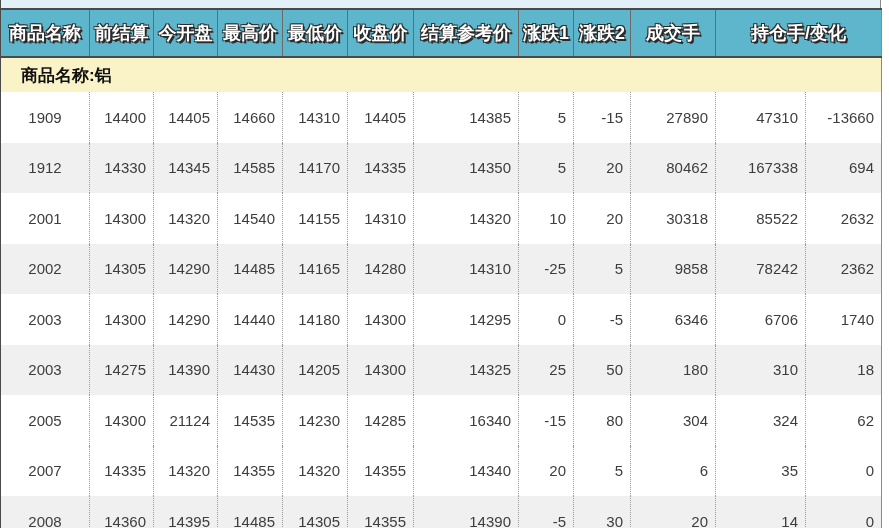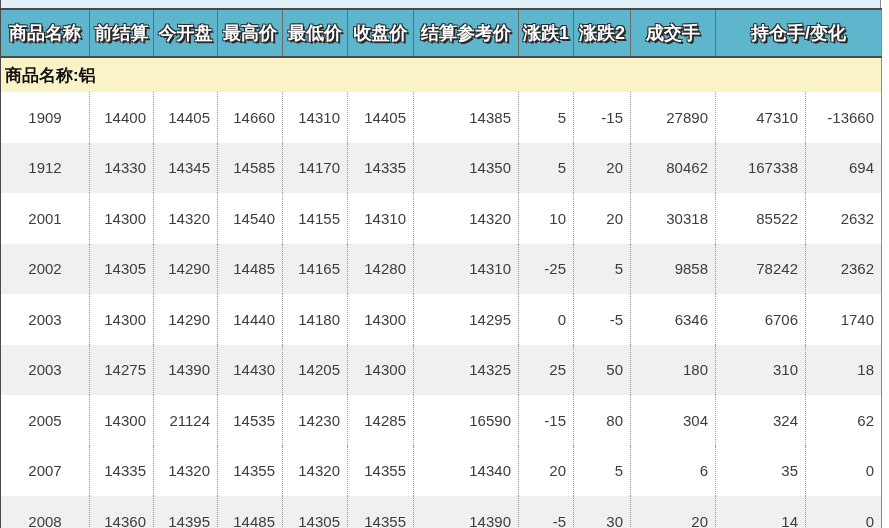--- a/index.html
+++ b/index.html
@@ -64,21 +64,21 @@
   th.hcell + th.hcell{border-left:1px solid var(--header-divider);}
 
   
   td.section-cell{
     background:var(--section-bg);
     height:34px;
     font-size:17px;
     font-weight:bold;
     color:#111;
     text-align:left;
-    padding:0 0 0 4px;
+    padding:0 0 0 20px;
   }
 
   
   tr.data-row td{
     height:32.5px;
     font-size:15px;
     color:var(--data-text);
     background:var(--row-bg);
     padding:0 7px 0 0;
     text-align:right;
@@ -236,21 +236,21 @@
     <td>310</td>
     <td>18</td>
   </tr>
         <tr class="data-row">
     <td class="c">2005</td>
     <td>14300</td>
     <td>21124</td>
     <td>14535</td>
     <td>14230</td>
     <td>14285</td>
-    <td>16590</td>
+    <td>16340</td>
     <td>-15</td>
     <td>80</td>
     <td>304</td>
     <td>324</td>
     <td>62</td>
   </tr>
         <tr class="data-row">
     <td class="c">2007</td>
     <td>14335</td>
     <td>14320</td>

